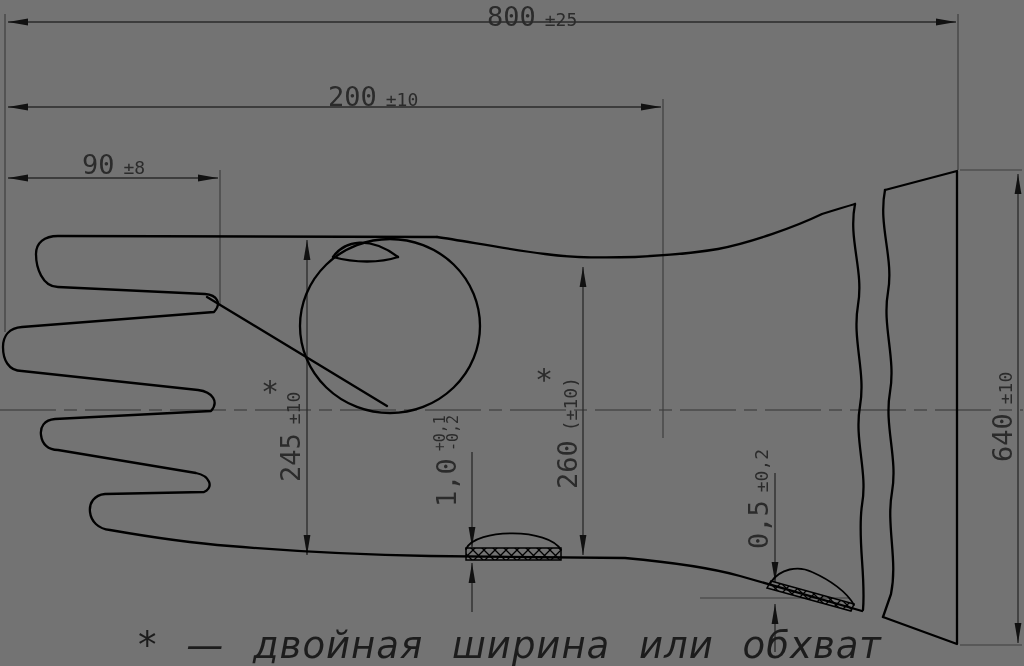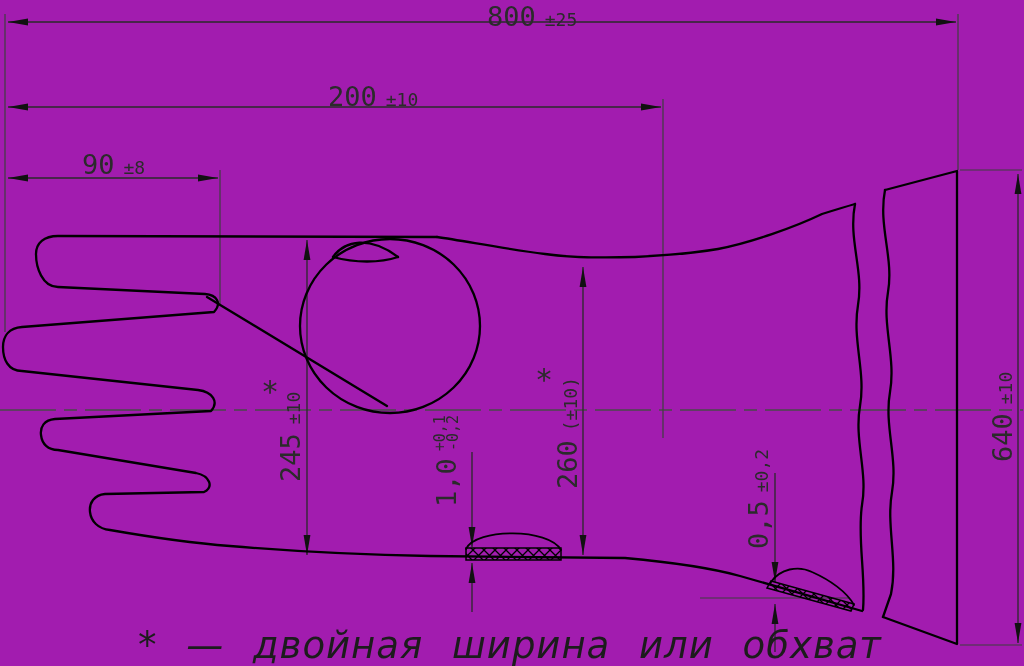--- a/index.html
+++ b/index.html
@@ -1,16 +1,16 @@
 <!DOCTYPE html>
 <html><head>
 <meta charset="utf-8">
 <style>
   html,body{margin:0;padding:0;background:#fff;}
-  .stage{position:relative;width:1024px;height:666px;background:#a21caf;overflow:hidden;}
+  .stage{position:relative;width:1024px;height:666px;background:#737373;overflow:hidden;}
   svg{display:block;}
   .thin{stroke:#3f3f3f;stroke-width:1.2;fill:none;}
   .dimline{stroke:#2a2a2a;stroke-width:1.3;fill:none;}
   .thick{stroke:#000;stroke-width:2.3;fill:none;stroke-linejoin:round;stroke-linecap:round;}
   .center{stroke:#4a4a4a;stroke-width:1.3;fill:none;stroke-dasharray:56 8 13 8;}
   .patchline{stroke:#000;stroke-width:1.8;fill:none;stroke-linecap:round;}
   text.dim{font-family:"DejaVu Sans Mono","Liberation Mono",monospace;font-size:27px;fill:#2b2b2b;}
   text.dim tspan.tol{font-size:18px;}
   text.dim tspan.tolsm{font-size:15px;}
   text.star{font-family:"DejaVu Sans Mono","Liberation Mono",monospace;font-size:30px;fill:#2b2b2b;}

